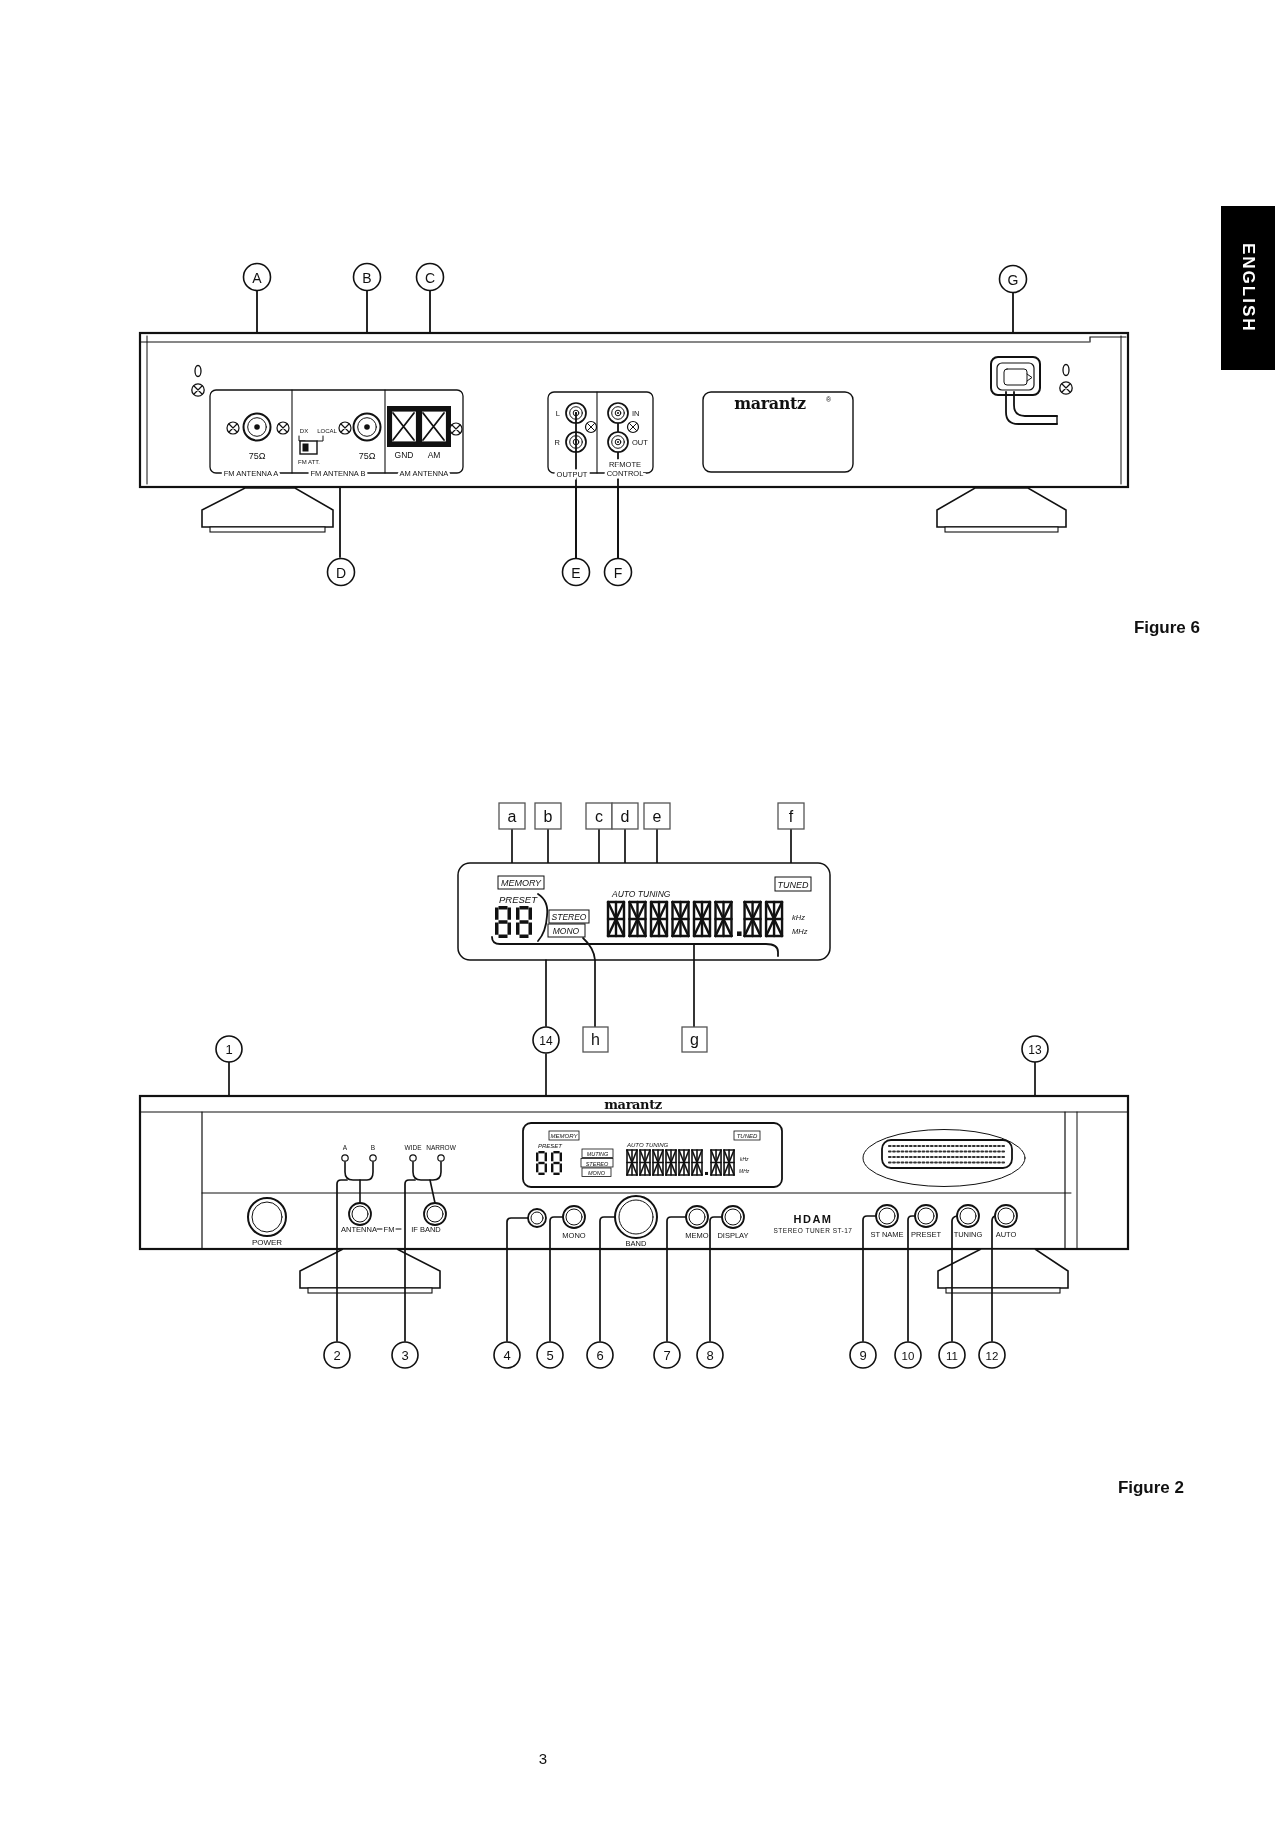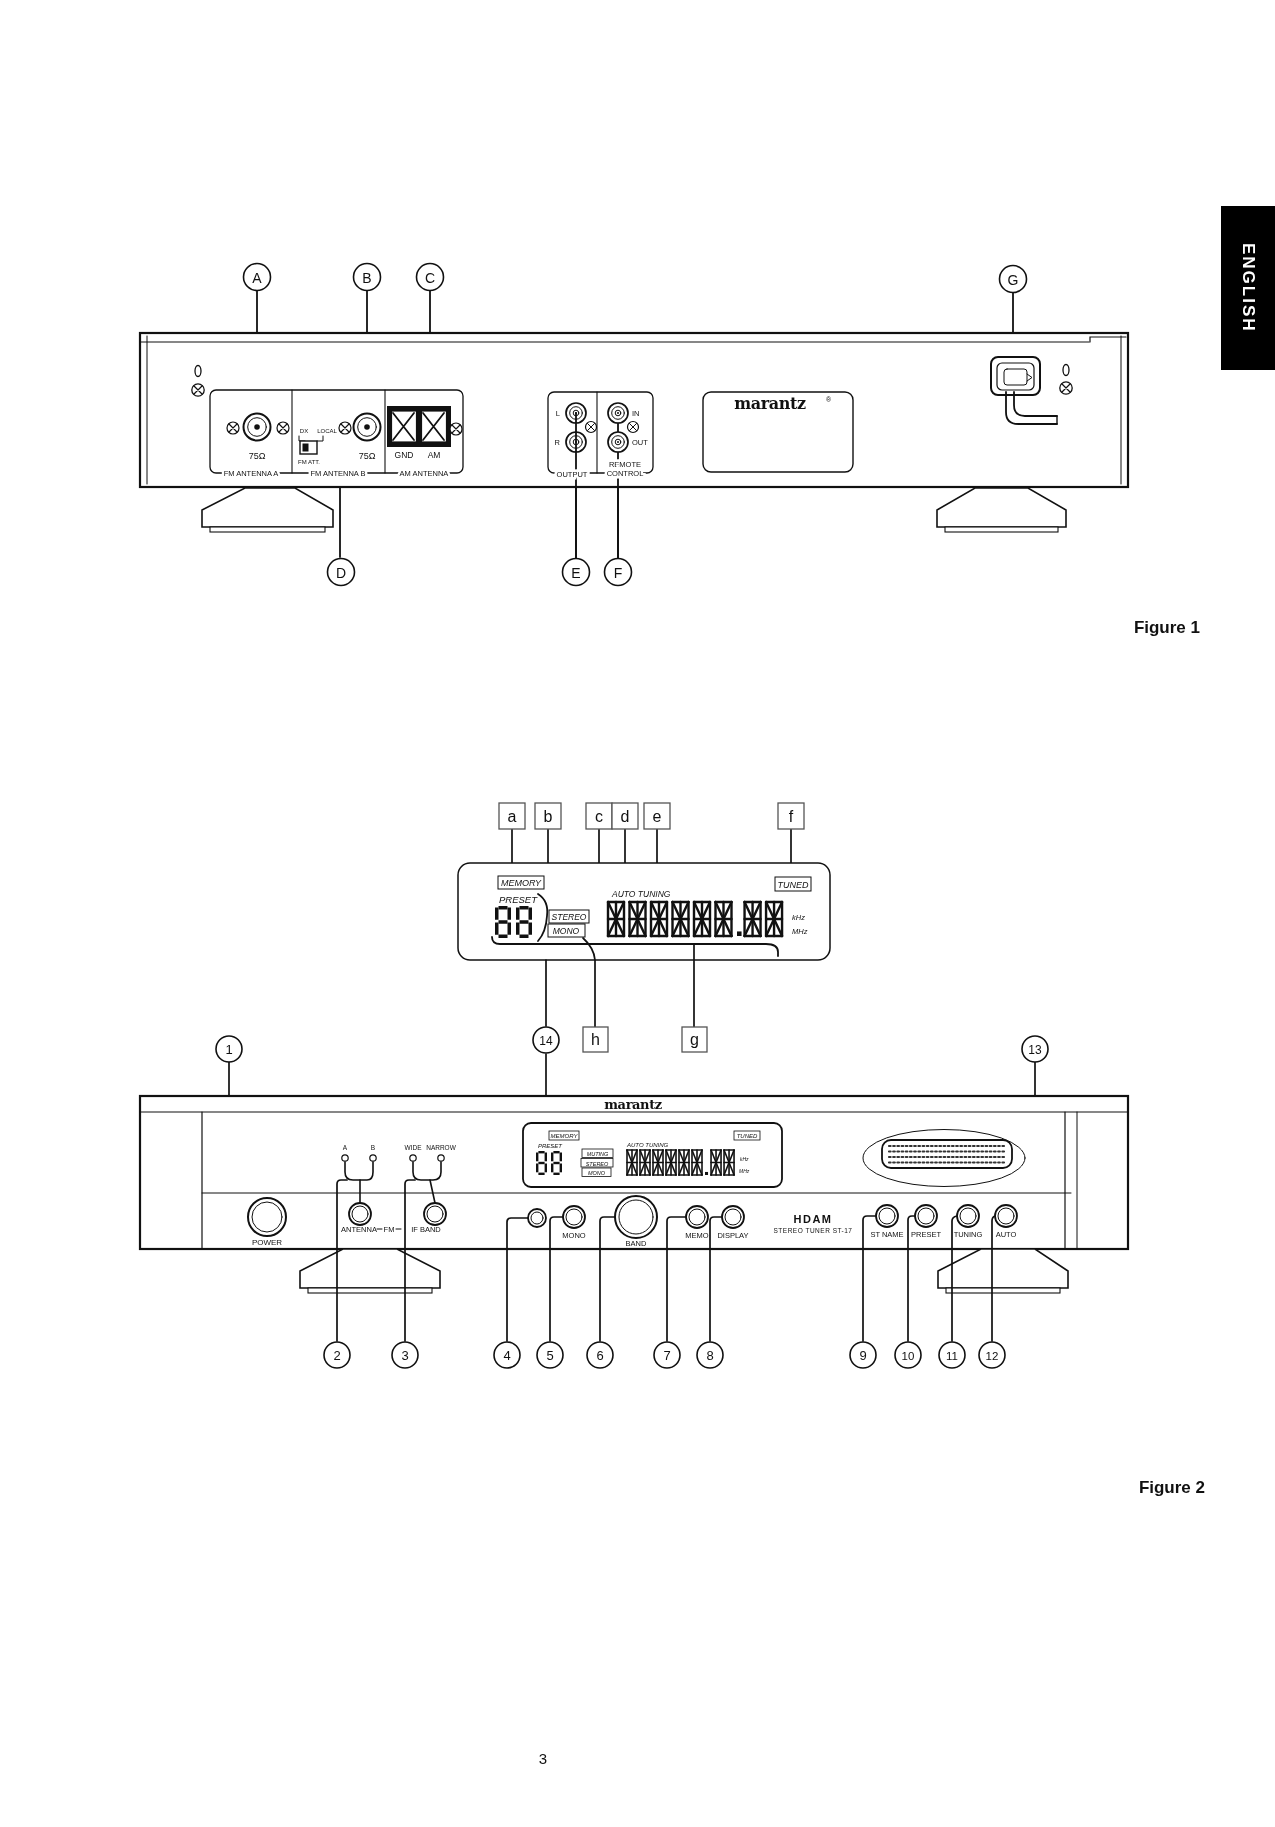--- a/index.html
+++ b/index.html
@@ -6,21 +6,21 @@
   .page{position:relative;width:1275px;height:1827px;background:#ffffff;font-family:"Liberation Sans",sans-serif;overflow:hidden;}
   .page svg{position:absolute;left:0;top:0;}
   svg text{font-family:"Liberation Sans",sans-serif;fill:#111;}
   svg .it{font-style:italic;}
   svg .ko{stroke:#fff;stroke-width:5px;paint-order:stroke;}
   svg .brand{font-family:"DejaVu Serif",serif;font-weight:bold;letter-spacing:-0.4px;}
   .lang-tab{position:absolute;left:1221px;top:206px;width:54px;height:164px;background:#000;display:flex;align-items:center;justify-content:center;}
   .lang-tab span{writing-mode:vertical-rl;color:#fff;font-weight:bold;font-size:17px;letter-spacing:2px;}
   .fig-caption{position:absolute;width:160px;text-align:right;font-weight:bold;font-size:17px;color:#111;}
   #cap1{left:1040px;top:618px;}
-  #cap2{left:1045px;top:1478px;}
+  #cap2{left:1024px;top:1478px;}
   .page-num{position:absolute;left:493px;top:1750px;width:100px;text-align:center;font-size:15px;color:#111;}
 </style>
 </head>
 <body>
 
 <div class="page">
 
   <div class="lang-tab">
     <span>ENGLISH</span>
   </div>
@@ -557,16 +557,16 @@
         <circle cx="908" cy="1355" r="13" fill="#fff" stroke="#111" stroke-width="1.6"></circle>
         <text x="908" y="1359.5" font-size="11.5" text-anchor="middle">10</text>
         <circle cx="952" cy="1355" r="13" fill="#fff" stroke="#111" stroke-width="1.6"></circle>
         <text x="952" y="1359.5" font-size="11.5" text-anchor="middle">11</text>
         <circle cx="992" cy="1355" r="13" fill="#fff" stroke="#111" stroke-width="1.6"></circle>
         <text x="992" y="1359.5" font-size="11.5" text-anchor="middle">12</text>
       </g>
     </g>
   </svg>
 
-  <div class="fig-caption" id="cap1">Figure 1</div>
+  <div class="fig-caption" id="cap1">Figure 6</div>
   <div class="fig-caption" id="cap2">Figure 2</div>
   <div class="page-num">3</div>
 </div>
 
 </body></html>

